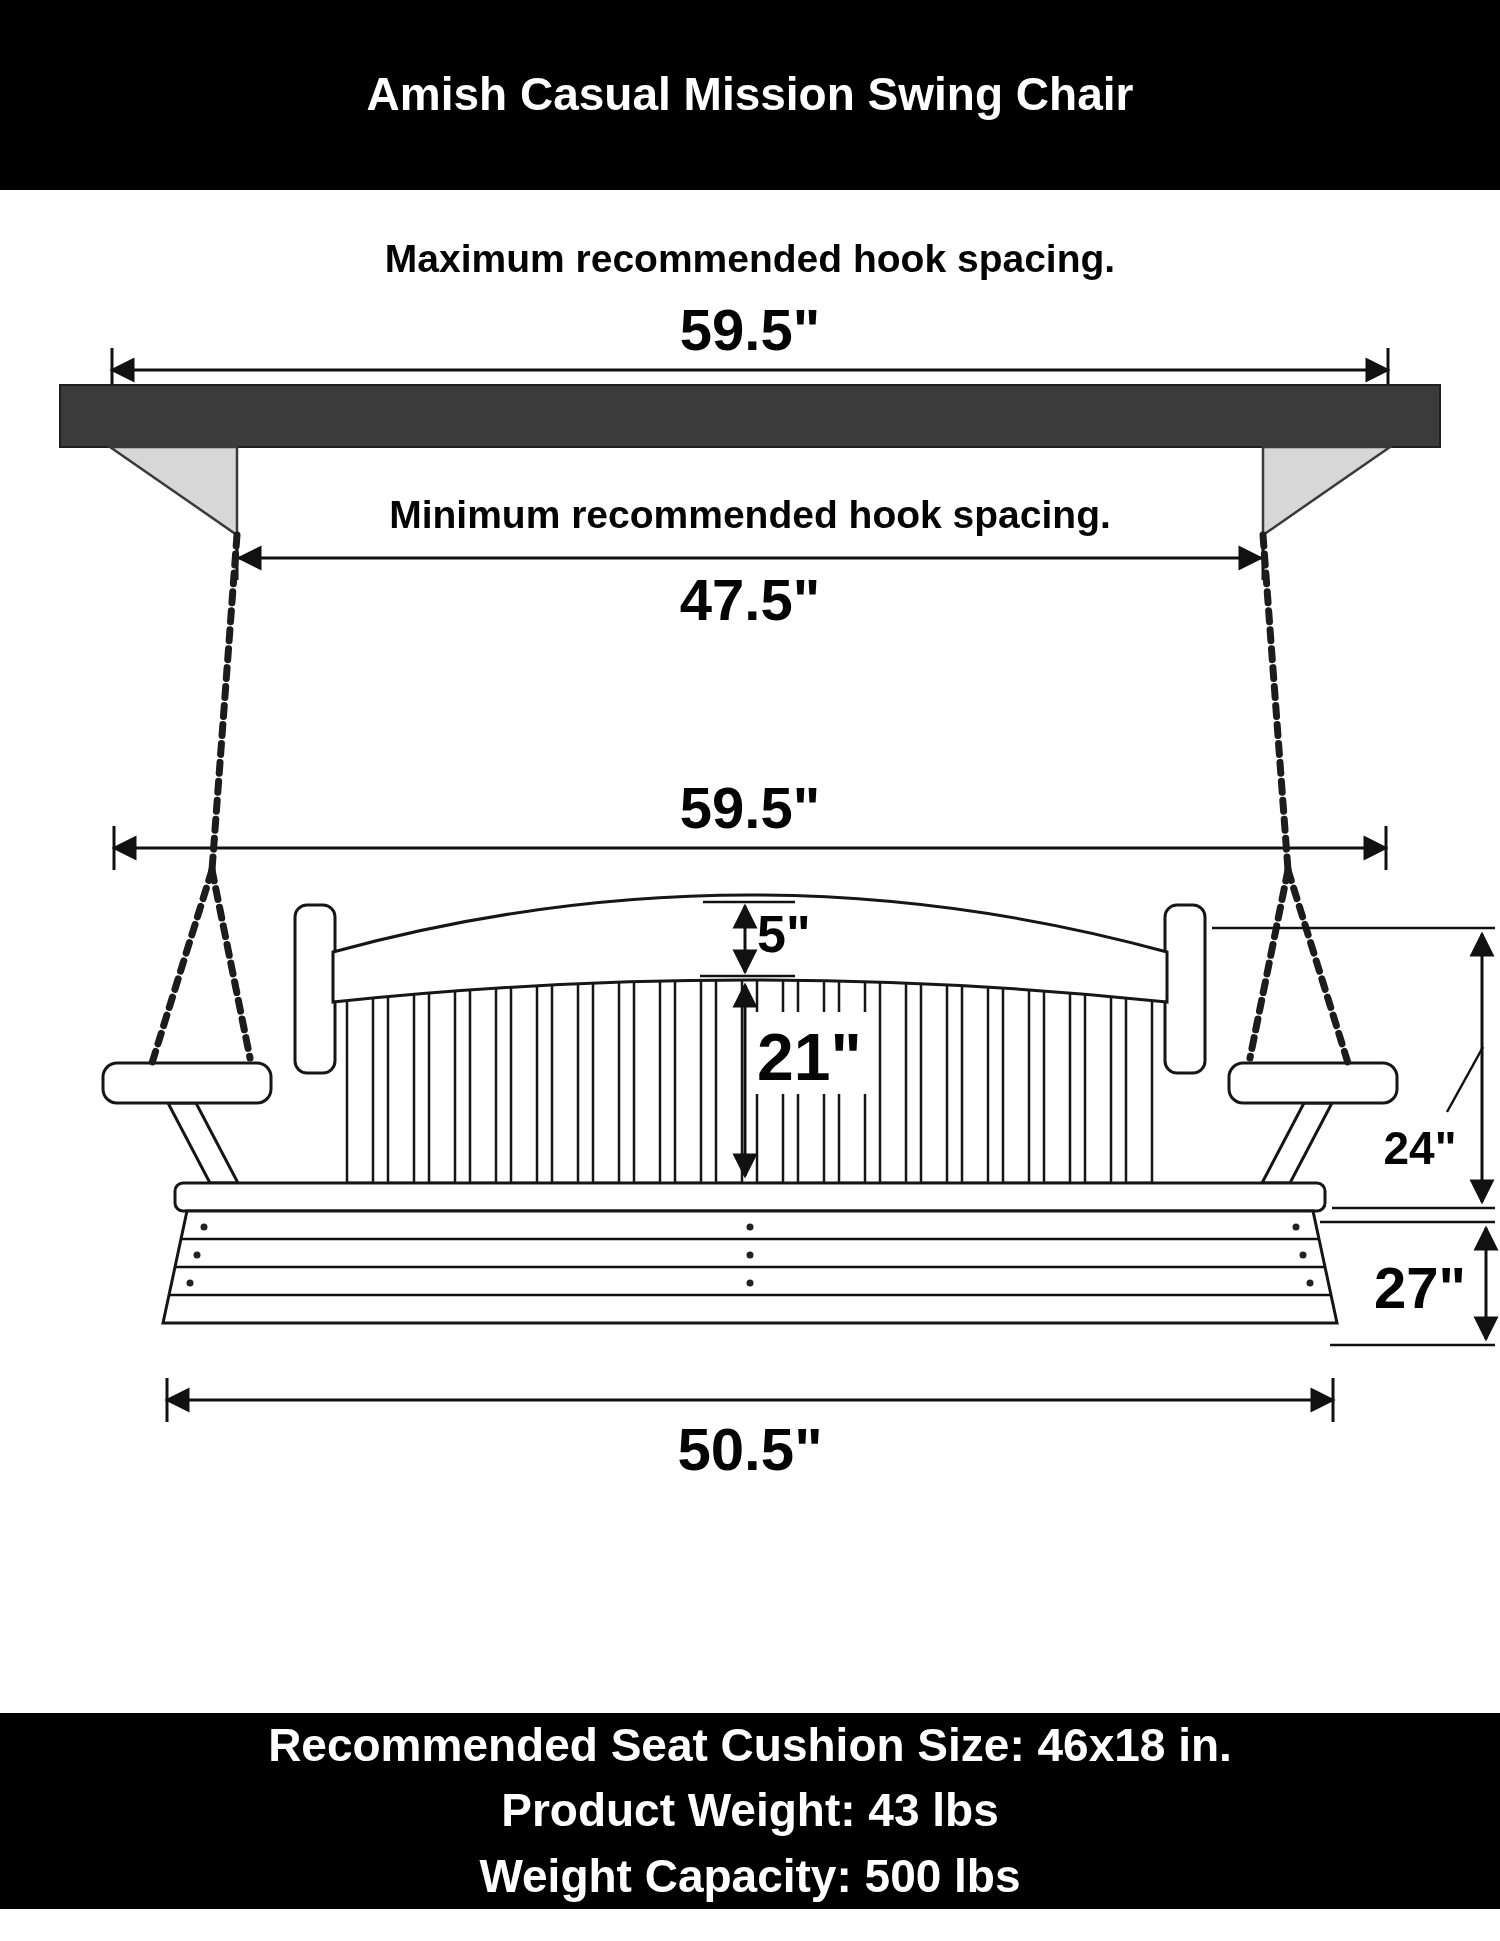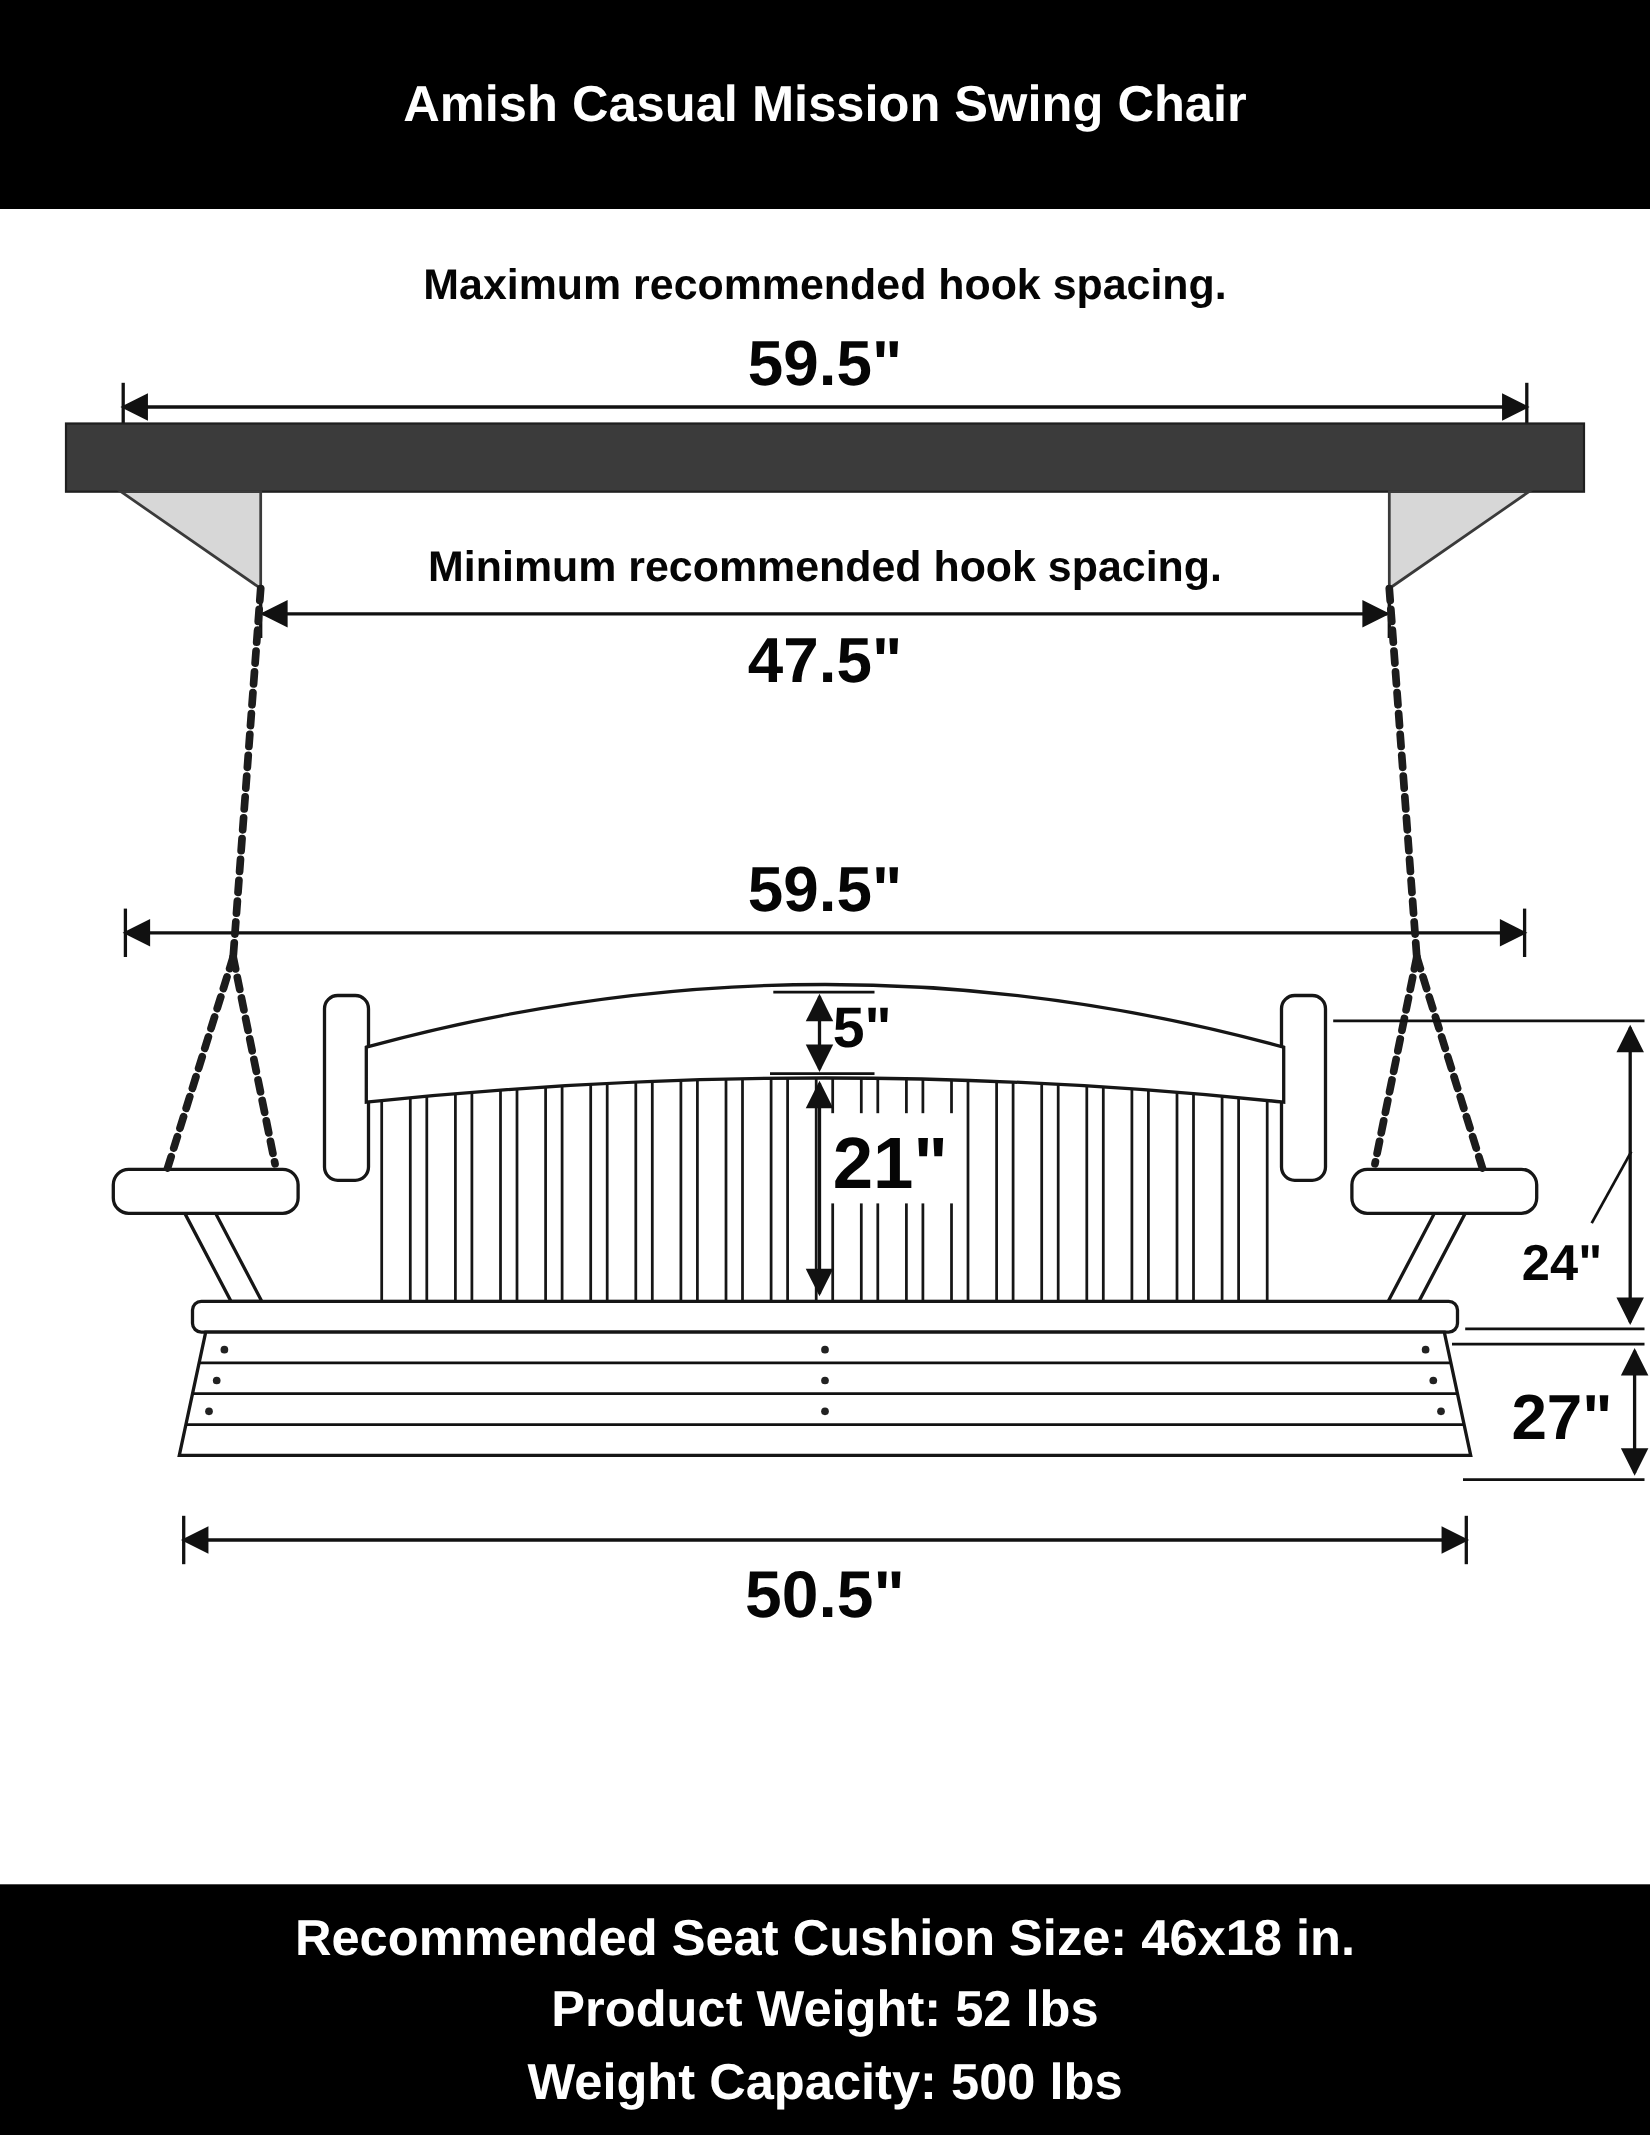--- a/index.html
+++ b/index.html
@@ -6,21 +6,21 @@
   .page{
     width:1500px;height:1941px;position:relative;background:#ffffff;
     font-family:"Liberation Sans",sans-serif;overflow:hidden;
   }
   .bar{
     width:100%;background:#000000;color:#ffffff;
     display:flex;flex-direction:column;align-items:center;justify-content:center;
     text-align:center;
   }
   .bar.top{height:190px;}
-  .bar.bottom{height:228px;}
+  .bar.bottom{height:196px;}
   .bar div{
     font-weight:700;font-size:46px;line-height:1.42;
     font-family:"Liberation Sans",sans-serif;
   }
   .diagram{width:1320px;height:1523px;position:relative;}
   svg text{
     font-family:"Liberation Sans",sans-serif;
     font-weight:700;fill:#050505;
   }
   .lbl{font-size:39px;}
@@ -180,17 +180,17 @@
         <line x1="167" y1="1400" x2="1333" y2="1400" class="dim" marker-start="url(#ah)" marker-end="url(#ah)"></line>
         <line x1="167" y1="1378" x2="167" y2="1422" class="tick"></line>
         <line x1="1333" y1="1378" x2="1333" y2="1422" class="tick"></line>
         <text x="750" y="1470" font-size="60" text-anchor="middle">50.5"</text>
       </g>
     </svg>
   </div>
 
   <footer class="bar bottom">
     <div>Recommended Seat Cushion Size: 46x18 in.</div>
-    <div>Product Weight: 52 lbs</div>
+    <div>Product Weight: 43 lbs</div>
     <div>Weight Capacity: 500 lbs</div>
   </footer>
 
 </div>
 
 </body></html>

